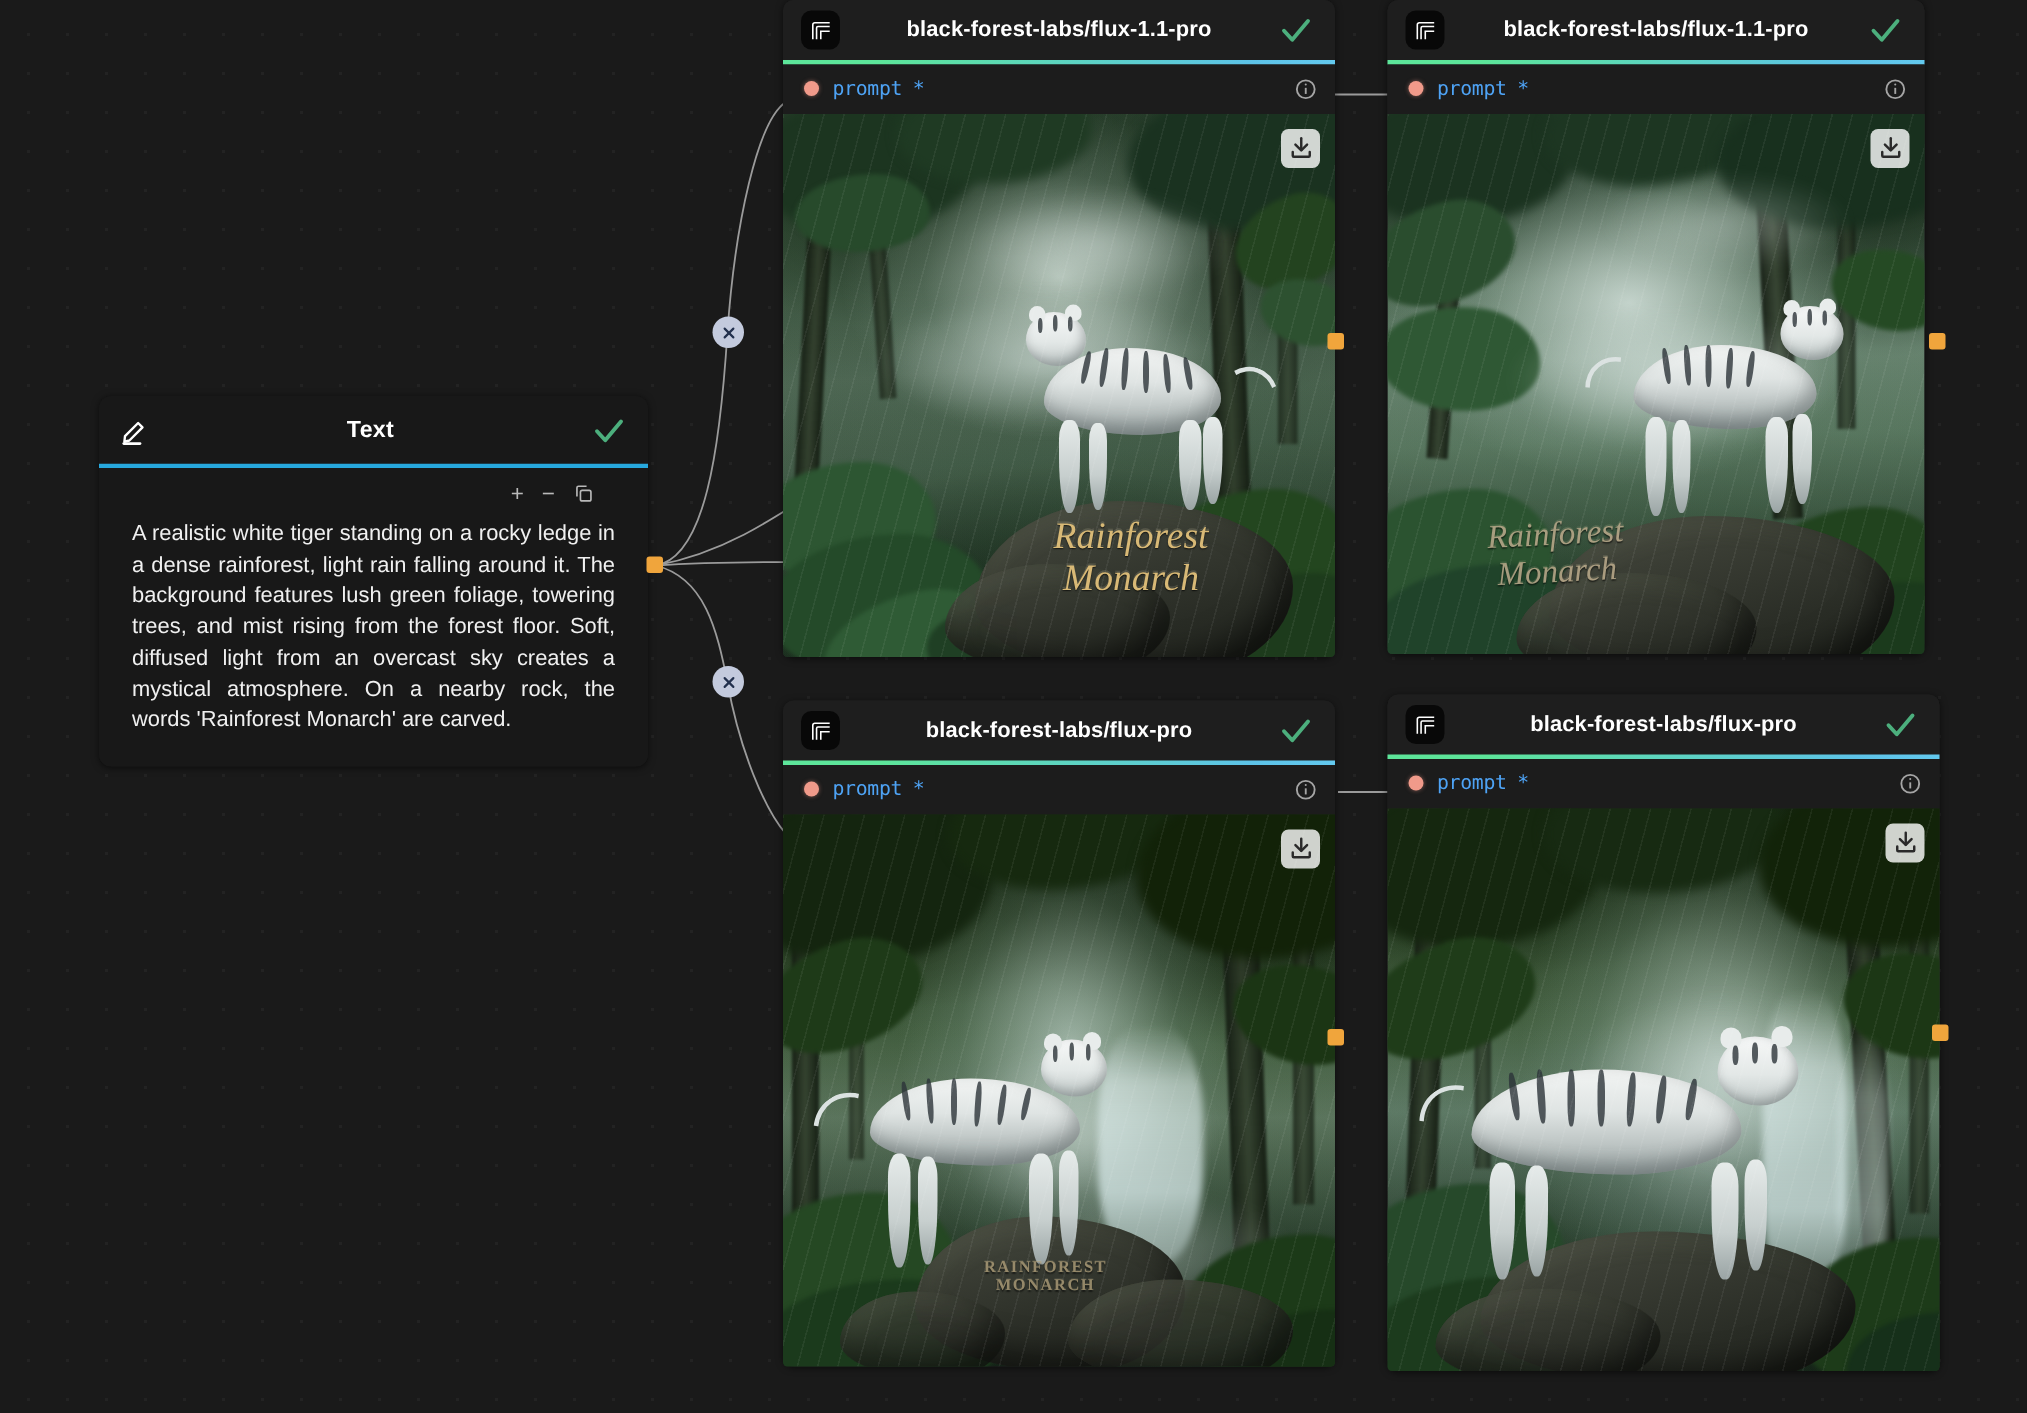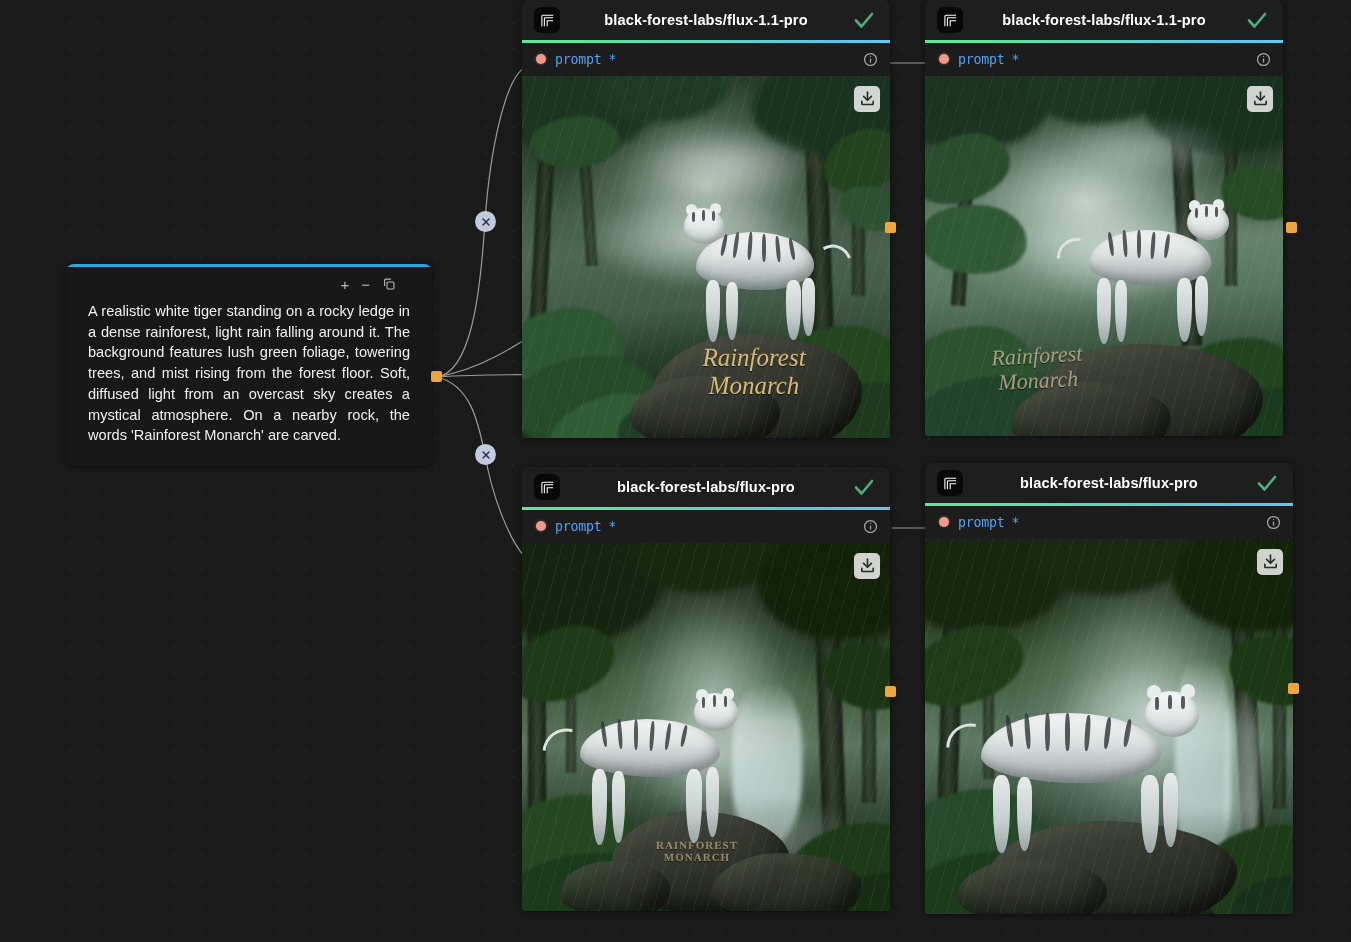--- a/index.html
+++ b/index.html
@@ -346,20 +346,34 @@
     <path d="M 437 377 C 470 372 480 300 485 221 C 490 150 505 80 524 68"></path>
     <path d="M 437 377 C 520 362 560 300 700 240"></path>
     <path d="M 437 377 C 540 370 700 382 890 375"></path>
     <path d="M 437 377 C 470 385 478 420 485 455 C 493 500 510 540 524 556"></path>
 
     <path d="M 890 63 L 925 63"></path>
     <path d="M 892 528 L 932 528"></path>
   </svg>
 
   <div id="text-node" class="node">
+    <div class="tn-header">
+      <span>
+        <svg class="pencil-icon" viewBox="0 0 24 24" fill="none" stroke="#ffffff" stroke-width="1.9" stroke-linecap="round" stroke-linejoin="round">
+          <path d="M4 16.5 L14.5 6 L18 9.5 L7.5 20 L3.5 21 Z"></path>
+          <line x1="3" y1="22.4" x2="16" y2="22.4" stroke-width="2.2"></line>
+        </svg>
+      </span>
+      <span class="tn-title">Text</span>
+      <span>
+        <svg class="check-icon" viewBox="0 0 24 24" fill="none" stroke="#4caf7d" stroke-width="2.6" stroke-linecap="round" stroke-linejoin="round">
+          <polyline points="4,12.5 9.5,18.5 20,6"></polyline>
+        </svg>
+      </span>
+    </div>
     <div class="tn-accent"></div>
     <div class="tn-body">
       <div class="tn-tools">
         <span class="tool">+</span>
         <span class="tool">−</span>
         <span class="tool">
           <svg width="14" height="14" viewBox="0 0 24 24" fill="none" stroke="#b9b9b9" stroke-width="1.9">
             <rect x="8.5" y="8.5" width="12" height="12" rx="2"></rect>
             <path d="M4.5 15.5 V5.5 a1.8 1.8 0 0 1 1.8 -1.8 H15.5"></path>
           </svg>

